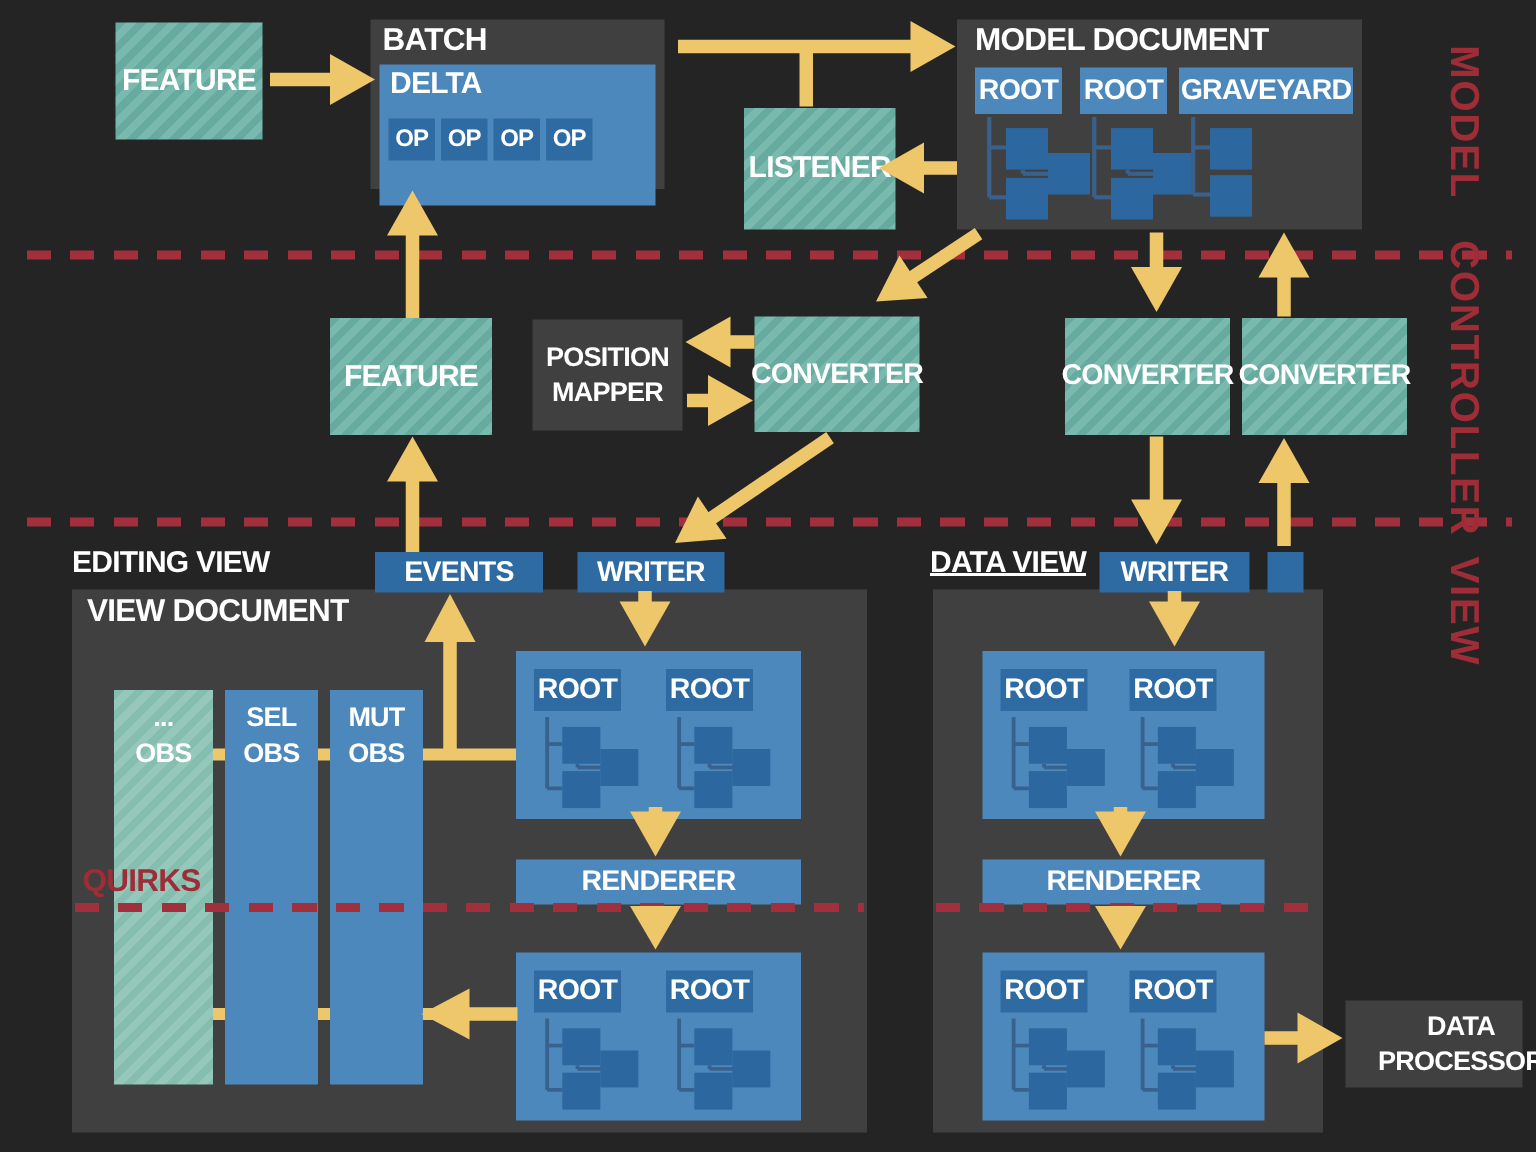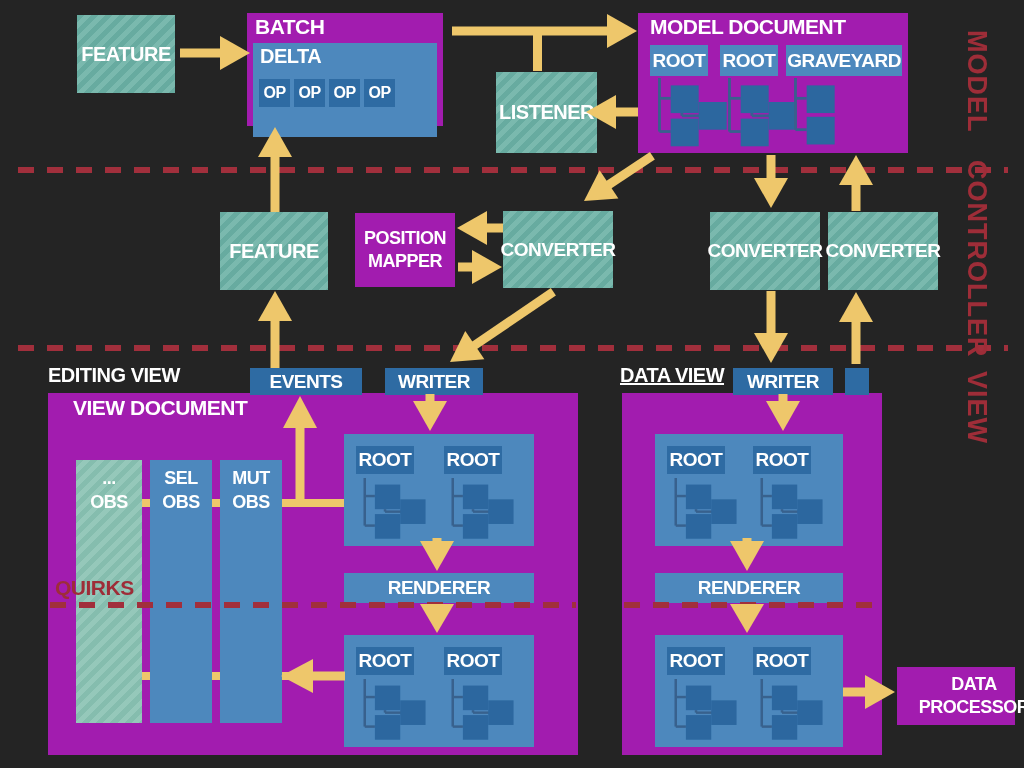--- a/index.html
+++ b/index.html
@@ -3,21 +3,21 @@
 <meta charset="utf-8">
 <style>
   html,body{margin:0;padding:0;background:#242424;}
   #stage{position:relative;width:1024px;height:768px;background:#242424;overflow:hidden;
          font-family:"Liberation Sans",sans-serif;font-weight:bold;letter-spacing:-0.5px;}
   .abs{position:absolute;box-sizing:border-box;}
   .center{display:flex;align-items:center;justify-content:center;text-align:center;}
   .lbl{color:#ffffff;}
   .teal{background:repeating-linear-gradient(135deg,#67aba0 0 5px,#7ab9ae 5px 10px);}
   .teal-light{background:repeating-linear-gradient(135deg,#85bdae 0 5px,#95c8ba 5px 10px);}
-  .light{background:#a21caf;}
+  .light{background:#404040;}
   .med{background:#4d88bd;}
   .dark{background:#2e6ba3;}
   .dashline{height:6px;background:repeating-linear-gradient(90deg,#a12f3c 0 16px,transparent 16px 29px);}
   .vlabel{color:#9e2d38;writing-mode:vertical-rl;font-size:27px;letter-spacing:1px;}
   .titletxt{color:#fff;font-size:20px;white-space:nowrap;}
   .red{color:#9e2d38;}
   .yline{background:#eec76b;}
   svg.tree{position:absolute;overflow:visible;}
   #arrow-overlay{position:absolute;left:0;top:0;z-index:30;pointer-events:none;}
   .fs16{font-size:16px}.fs18{font-size:18px}.fs19{font-size:19px}.fs20{font-size:20px}.fs21{font-size:21px}
@@ -93,21 +93,21 @@
 
   <div class="abs teal center lbl fs19" style="left:503px;top:211px;width:110px;height:77px;">CONVERTER</div>
   <div class="abs teal center lbl fs19" style="left:710px;top:212px;width:110px;height:78px;">CONVERTER</div>
   <div class="abs teal center lbl fs19" style="left:828px;top:212px;width:110px;height:78px;">CONVERTER</div>
 
   <div class="abs titletxt" style="left:48px;top:364px;">EDITING VIEW</div>
   <div class="abs dark center lbl fs19" style="left:250px;top:368px;width:112px;height:27px;z-index:10;">EVENTS</div>
   <div class="abs dark center lbl fs19" style="left:385px;top:368px;width:98px;height:27px;z-index:10;">WRITER</div>
 
   <div class="abs light" style="left:48px;top:393px;width:530px;height:362px;z-index:1;">
-    <div class="abs lbl fs21" style="left:10px;top:3px;margin-left:15px;">VIEW DOCUMENT</div>
+    <div class="abs lbl fs21" style="left:10px;top:3px;">VIEW DOCUMENT</div>
   </div>
 
   <div class="abs yline" style="left:132px;top:499px;width:212px;height:8px;z-index:2;"></div>
   <div class="abs yline" style="left:132px;top:672px;width:212px;height:8px;z-index:2;"></div>
 
   <div class="abs teal-light coltxt lbl fs18" style="left:76px;top:460px;width:66px;height:263px;z-index:3;text-align:center;">
     <div>...</div>
     <div>OBS</div>
   </div>
   <div class="abs med coltxt lbl fs18" style="left:150px;top:460px;width:62px;height:263px;z-index:3;text-align:center;">

